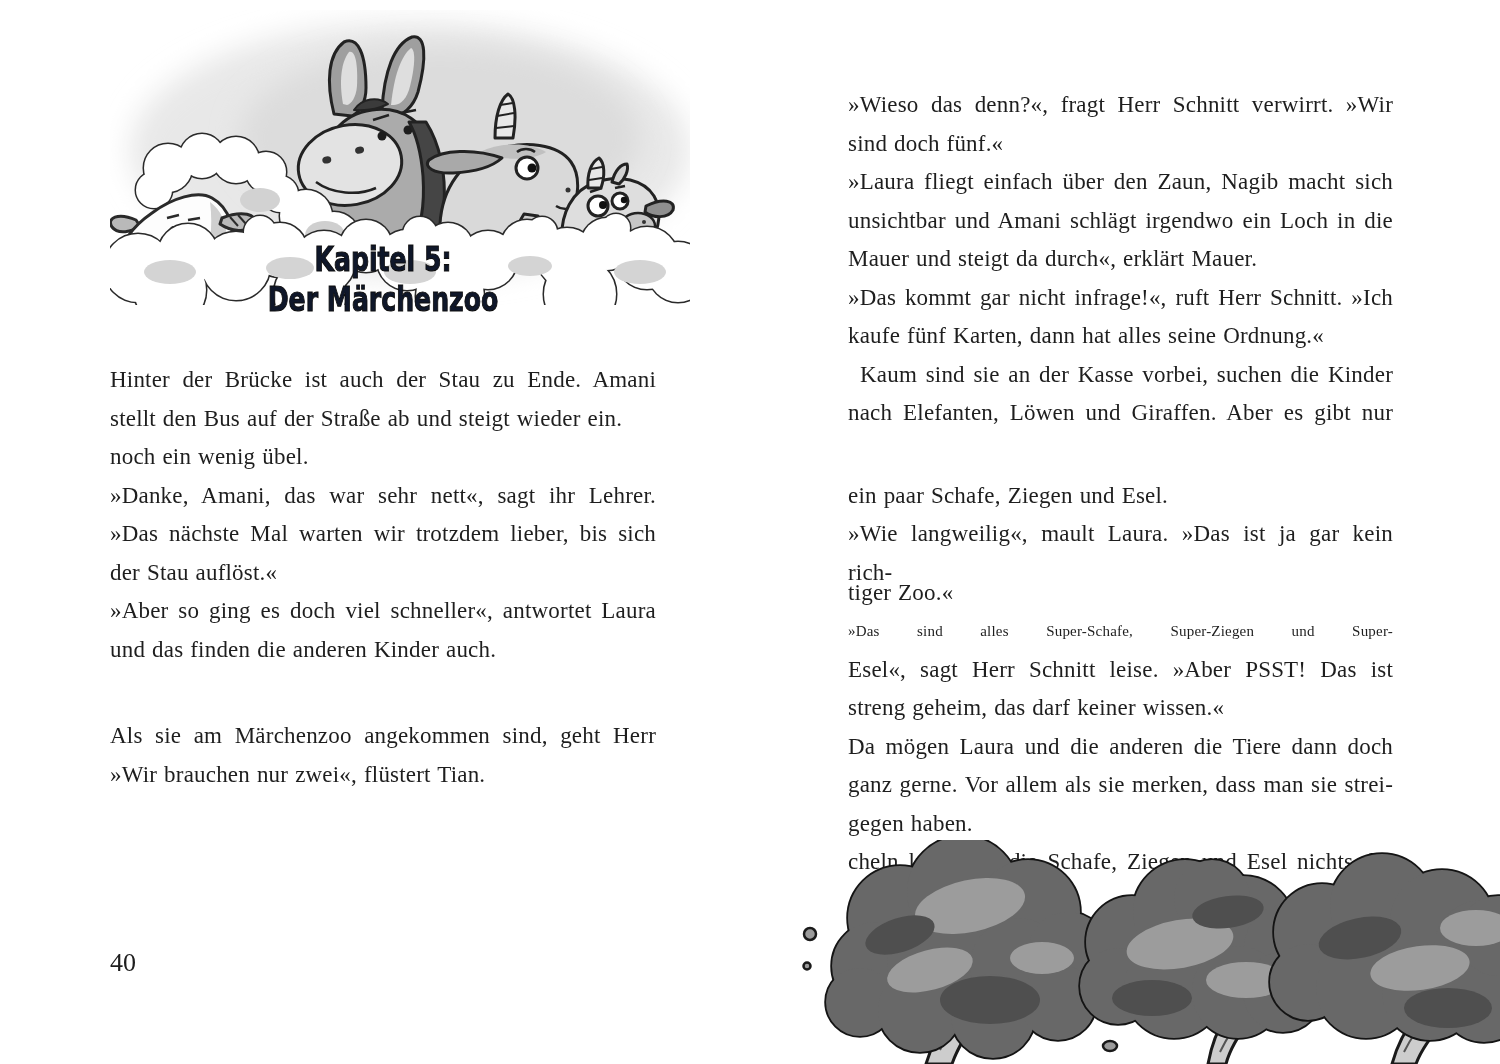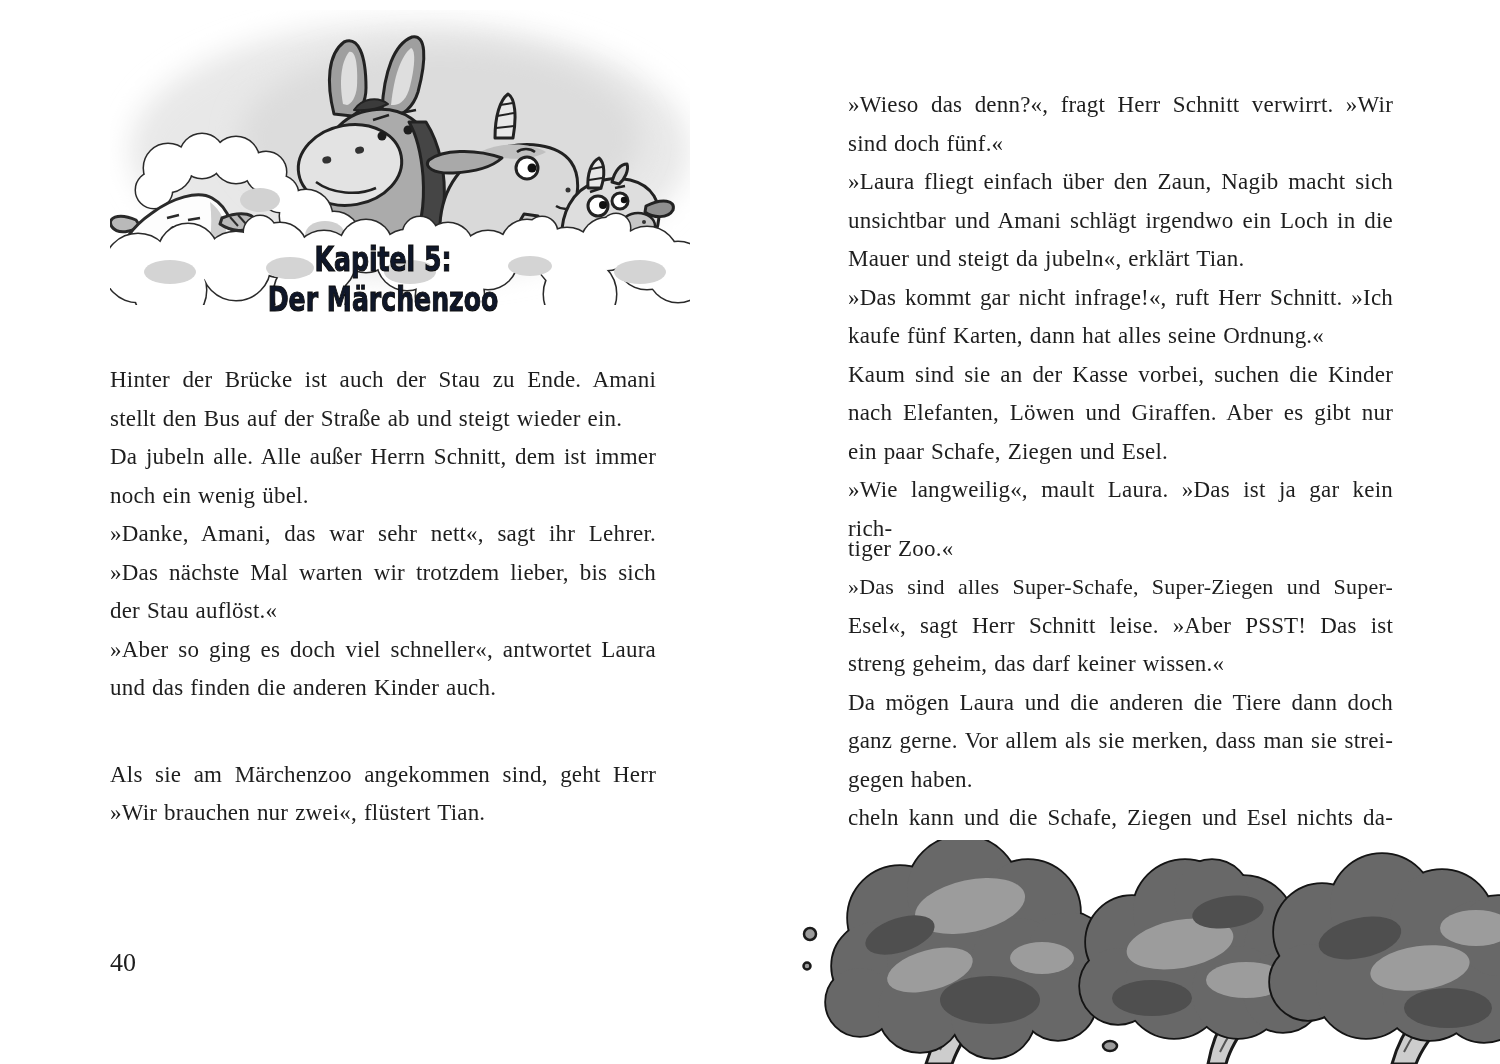--- a/index.html
+++ b/index.html
@@ -168,21 +168,20 @@
     </div>
 
     <div class="chapter-title">
       <span class="inner">Kapitel 5:</span>
       <span class="inner">Der Märchenzoo</span>
     </div>
 
     <div class="textcol col-left">
       <div class="ln j" style="font-size: 23px;">Hinter der Brücke ist auch der Stau zu Ende. Amani</div>
       <div class="ln" style="font-size: 23px;">stellt den Bus auf der Straße ab und steigt wieder ein.</div>
-      <div class="ln j" style="font-size: 23px;">Da jubeln alle. Alle außer Herrn Schnitt, dem ist immer</div>
       <div class="ln" style="font-size: 23px;">noch ein wenig übel.</div>
       <div class="ln j" style="font-size: 23px;">»Danke, Amani, das war sehr nett«, sagt ihr Lehrer.</div>
       <div class="ln j" style="font-size: 23px;">»Das nächste Mal warten wir trotzdem lieber, bis sich</div>
       <div class="ln" style="font-size: 23px;">der Stau auflöst.«</div>
       <div class="ln j" style="font-size: 23px;">»Aber so ging es doch viel schneller«, antwortet Laura</div>
       <div class="ln" style="font-size: 23px;">und das finden die anderen Kinder auch.</div>
       <div class="gap"></div>
       <div class="ln j" style="font-size: 23px;">Als sie am Märchenzoo angekommen sind, geht Herr</div>
       <div class="ln" style="font-size: 23px;">»Wir brauchen nur zwei«, flüstert Tian.</div>
     </div>
@@ -190,29 +189,29 @@
     <div class="pagenum">40</div>
   </div>
 
   <div>
 
     <div class="textcol col-right">
       <div class="ln j" style="font-size: 23px;">»Wieso das denn?«, fragt Herr Schnitt verwirrt. »Wir</div>
       <div class="ln" style="font-size: 23px;">sind doch fünf.«</div>
       <div class="ln j" style="font-size: 23px;">»Laura fliegt einfach über den Zaun, Nagib macht sich</div>
       <div class="ln j" style="font-size: 23px;">unsichtbar und Amani schlägt irgendwo ein Loch in die</div>
-      <div class="ln" style="font-size: 23px;">Mauer und steigt da jubeln«, erklärt Tian.</div>
+      <div class="ln" style="font-size: 23px;">Mauer und steigt da durch«, erklärt Mauer.</div>
       <div class="ln j" style="font-size: 23px;">»Das kommt gar nicht infrage!«, ruft Herr Schnitt. »Ich</div>
       <div class="ln" style="font-size: 23px;">kaufe fünf Karten, dann hat alles seine Ordnung.«</div>
-      <div class="ln j" style="font-size: 23px;">Kaum sind sie an der Kasse vorbei, suchen die Kinder</div>
+      <div class="ln j" style="font-size: 23px; margin-left: 12px;">Kaum sind sie an der Kasse vorbei, suchen die Kinder</div>
       <div class="ln j" style="font-size: 23px;">nach Elefanten, Löwen und Giraffen. Aber es gibt nur</div>
-      <div class="ln" style="font-size: 23px;">ein paar Schafe, Ziegen und Esel.</div>
+      <div class="ln" style="font-size: 23px; margin-top: 44px;">ein paar Schafe, Ziegen und Esel.</div>
       <div class="ln j" style="font-size: 23px;">»Wie langweilig«, mault Laura. »Das ist ja gar kein rich-</div>
       <div class="ln" style="font-size: 23px; margin-top: 20px;">tiger Zoo.«</div>
-      <div class="ln j" style="font-size: 22px;">»Das sind alles Super-Schafe, Super-Ziegen und Super-</div>
+      <div class="ln j" style="font-size: 15px;">»Das sind alles Super-Schafe, Super-Ziegen und Super-</div>
       <div class="ln j" style="font-size: 23px;">Esel«, sagt Herr Schnitt leise. »Aber PSST! Das ist</div>
       <div class="ln" style="font-size: 23px;">streng geheim, das darf keiner wissen.«</div>
       <div class="ln j" style="font-size: 23px;">Da mögen Laura und die anderen die Tiere dann doch</div>
       <div class="ln j" style="font-size: 23px;">ganz gerne. Vor allem als sie merken, dass man sie strei-</div>
       <div class="ln" style="font-size: 23px;">gegen haben.</div>
       <div class="ln j" style="font-size: 23px;">cheln kann und die Schafe, Ziegen und Esel nichts da-</div>
     </div>
 
     <div class="illu illu-trees">
       <svg width="720" height="224" viewBox="0 0 720 224">

